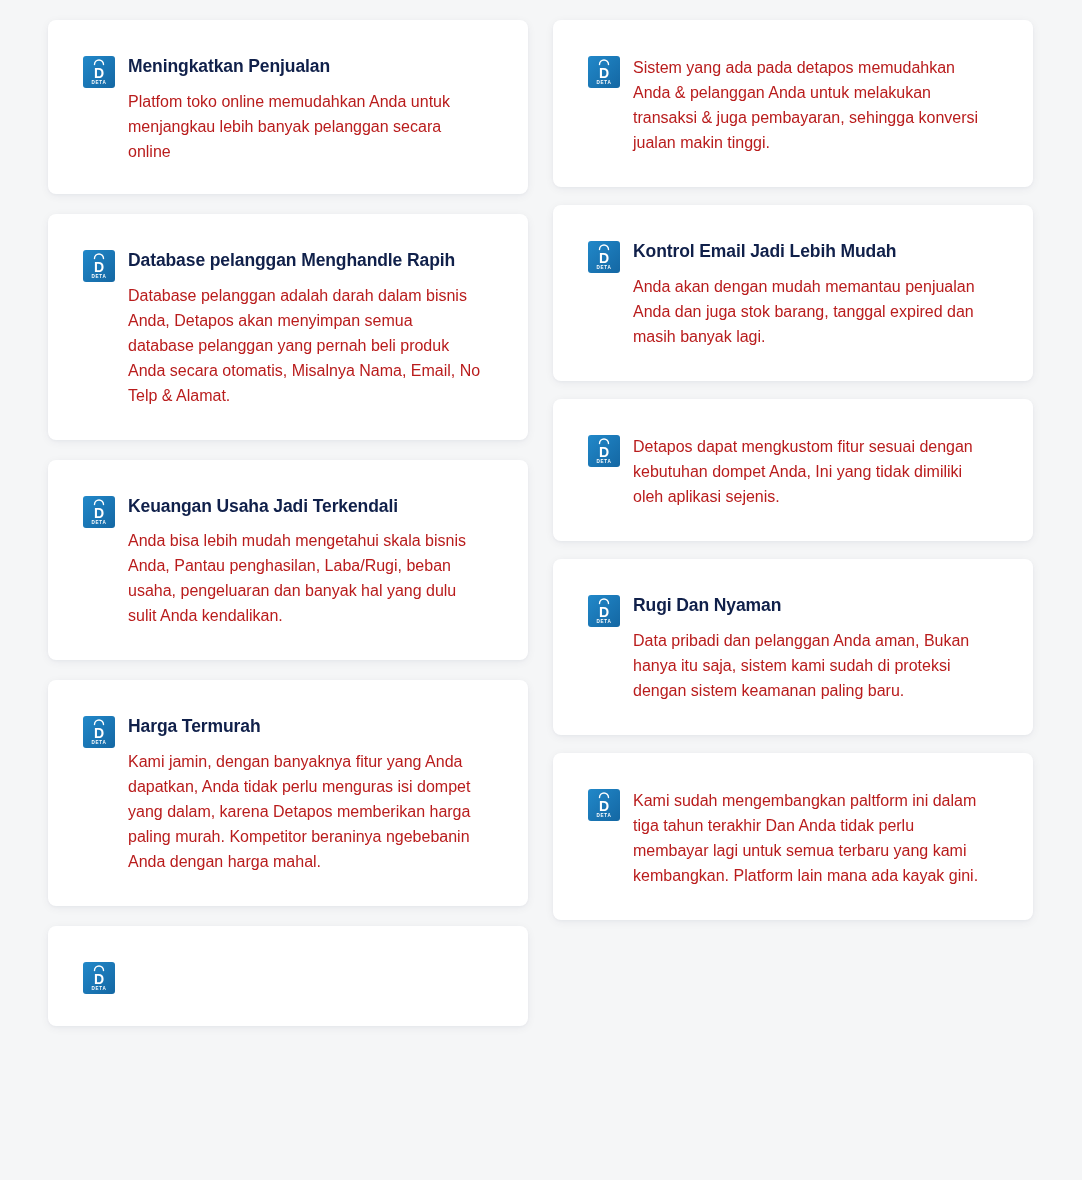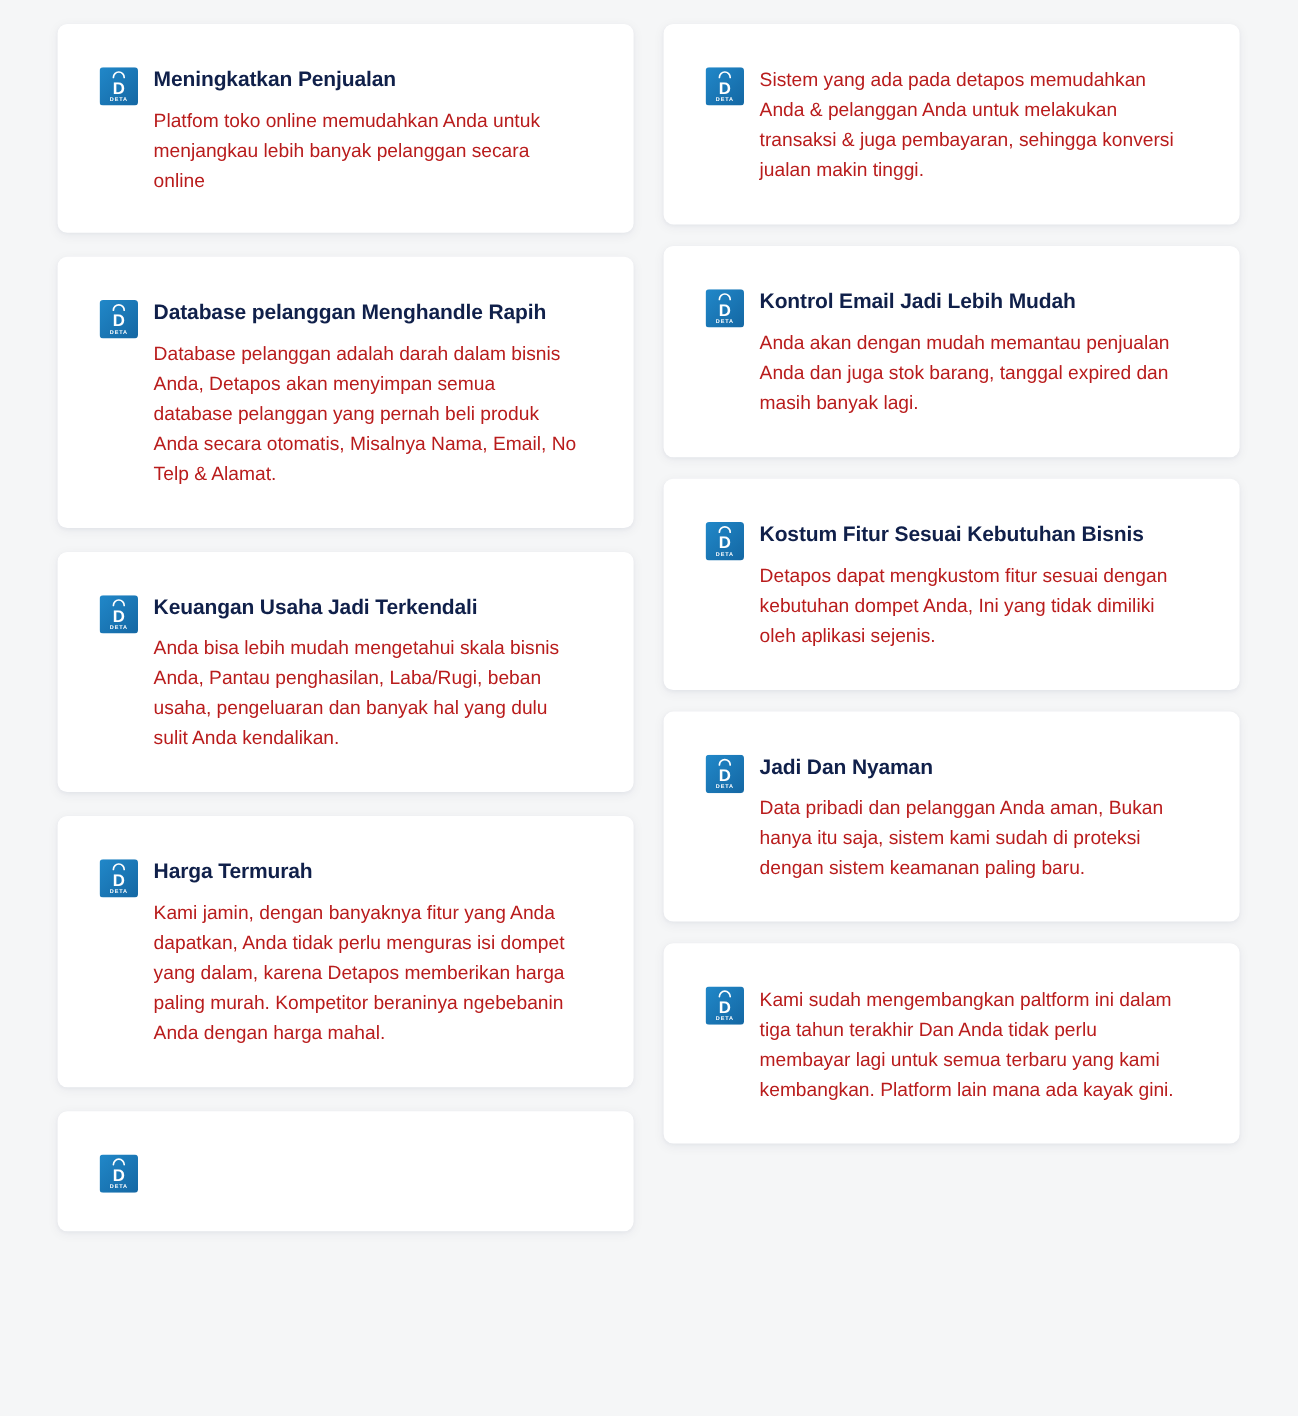--- a/index.html
+++ b/index.html
@@ -182,36 +182,35 @@
     <div class="feature-card">
       <span class="card-icon">
         <svg viewBox="0 0 32 32">
             <rect x="0" y="0" width="32" height="32" rx="3" fill="url(#g1)"></rect>
             <path d="M11.5 8.5a4.5 4.5 0 0 1 9 0" fill="none" stroke="#ffffff" stroke-width="1.4" stroke-linecap="round"></path>
             <text x="16" y="22" font-family="Liberation Sans, sans-serif" font-size="14" font-weight="bold" fill="#ffffff" text-anchor="middle">D</text>
             <text x="16" y="28" font-family="Liberation Sans, sans-serif" font-size="4.6" font-weight="bold" letter-spacing="0.7" fill="#ffffff" text-anchor="middle">DETA</text>
           </svg>
       </span>
       <div class="card-body">
-        <div class="card-title">Kostum Fitur Sesuai Kebutuhan Bisnis</div>
         <div class="card-desc">Detapos dapat mengkustom fitur sesuai dengan kebutuhan dompet Anda, Ini yang tidak dimiliki oleh aplikasi sejenis.</div>
       </div>
     </div>
 
     <div class="feature-card">
       <span class="card-icon">
         <svg viewBox="0 0 32 32">
             <rect x="0" y="0" width="32" height="32" rx="3" fill="url(#g1)"></rect>
             <path d="M11.5 8.5a4.5 4.5 0 0 1 9 0" fill="none" stroke="#ffffff" stroke-width="1.4" stroke-linecap="round"></path>
             <text x="16" y="22" font-family="Liberation Sans, sans-serif" font-size="14" font-weight="bold" fill="#ffffff" text-anchor="middle">D</text>
             <text x="16" y="28" font-family="Liberation Sans, sans-serif" font-size="4.6" font-weight="bold" letter-spacing="0.7" fill="#ffffff" text-anchor="middle">DETA</text>
           </svg>
       </span>
       <div class="card-body">
-        <div class="card-title">Jadi Dan Nyaman</div>
+        <div class="card-title">Rugi Dan Nyaman</div>
         <div class="card-desc">Data pribadi dan pelanggan Anda aman, Bukan hanya itu saja, sistem kami sudah di proteksi dengan sistem keamanan paling baru.</div>
       </div>
     </div>
 
     <div class="feature-card">
       <span class="card-icon">
         <svg viewBox="0 0 32 32">
             <rect x="0" y="0" width="32" height="32" rx="3" fill="url(#g1)"></rect>
             <path d="M11.5 8.5a4.5 4.5 0 0 1 9 0" fill="none" stroke="#ffffff" stroke-width="1.4" stroke-linecap="round"></path>
             <text x="16" y="22" font-family="Liberation Sans, sans-serif" font-size="14" font-weight="bold" fill="#ffffff" text-anchor="middle">D</text>

